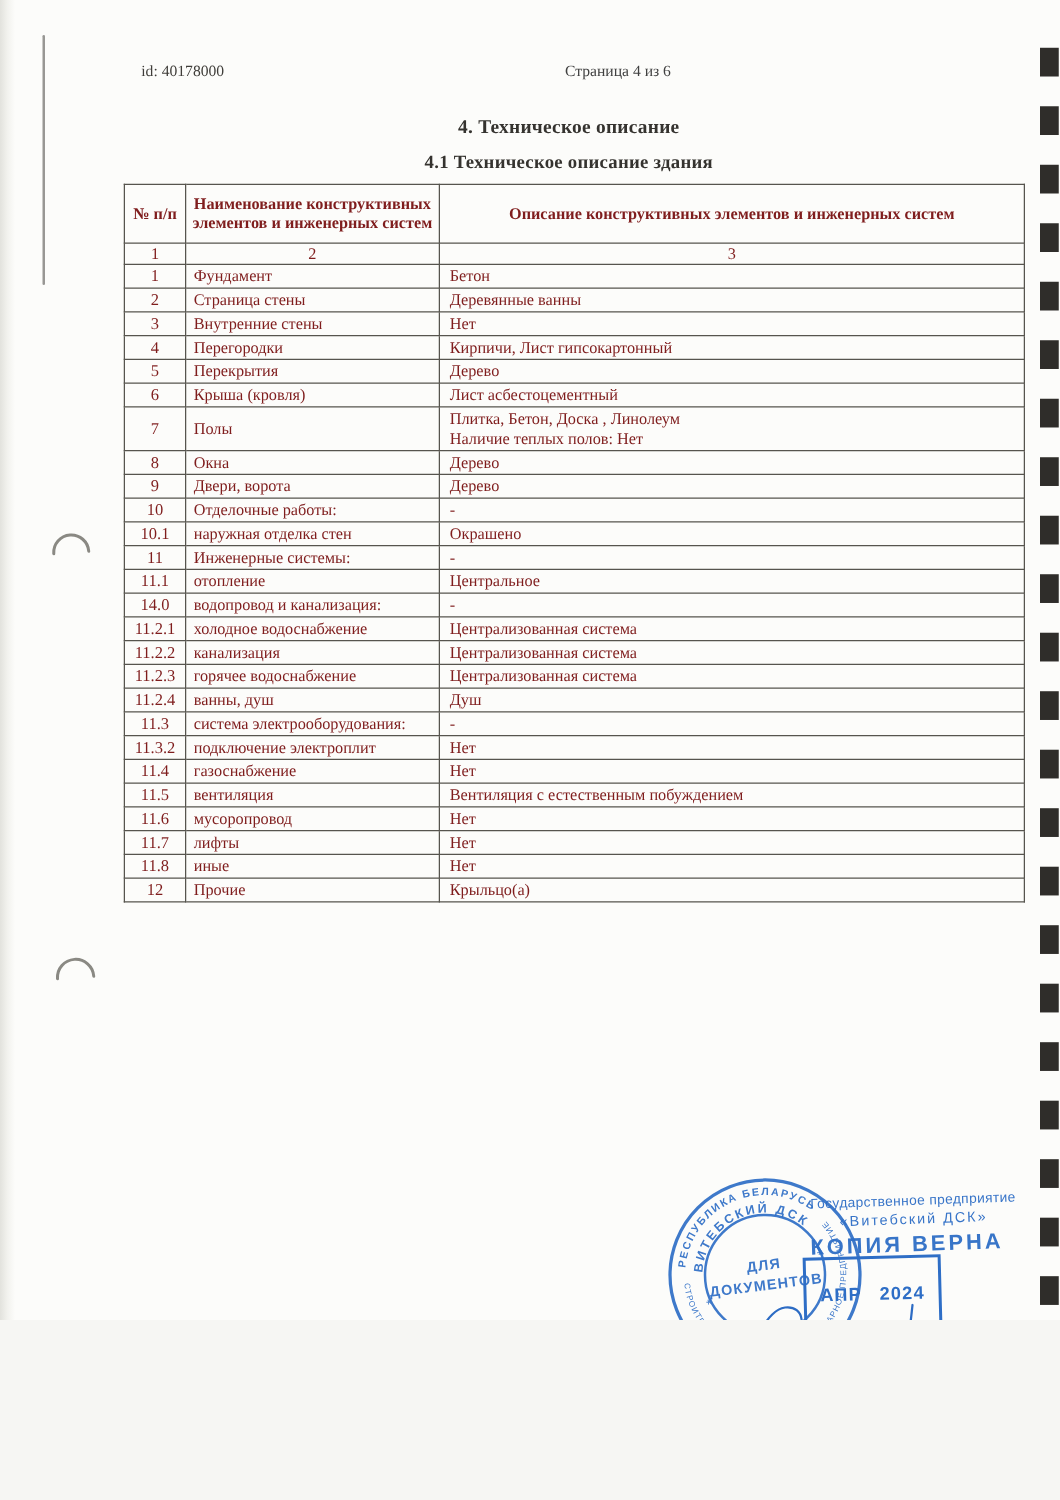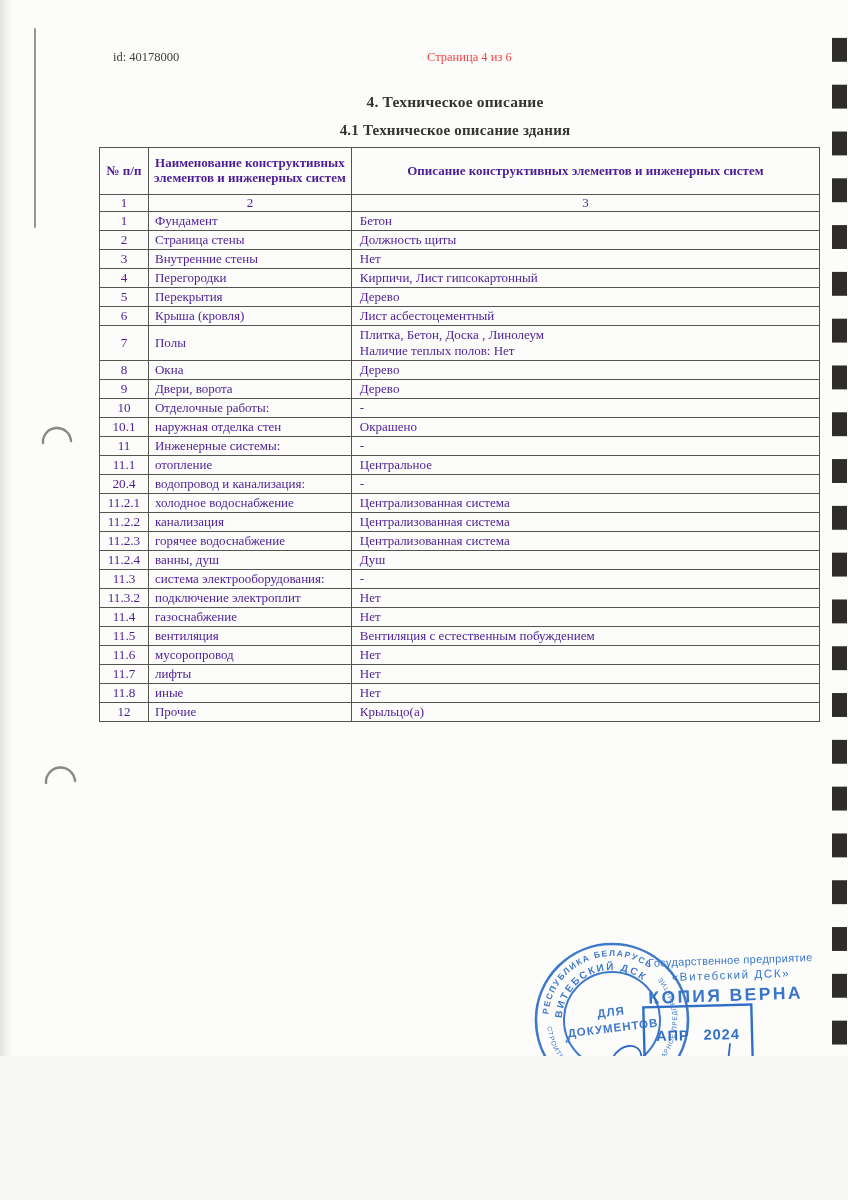--- a/index.html
+++ b/index.html
@@ -20,28 +20,28 @@
     background-size:100% 46.8px; background-repeat:repeat-y;
     filter:blur(0.3px);
   }
   .scratch {
     position:absolute; left:34px; top:28px; width:2px; height:200px;
     background:#45443f; opacity:.55; border-radius:2px;
   }
   .hole-punch { position:absolute; }
   
   .doc-id { position:absolute; left:113px; top:50px; font-size:12.5px; color:#3f3d39; }
-  .page-indicator { position:absolute; left:427px; top:50px; font-size:12.5px; color:#ef4444; }
+  .page-indicator { position:absolute; left:452px; top:50px; font-size:12.5px; color:#404040; }
   .title-wrap { position:absolute; left:90px; right:28px; text-align:center; }
   .title { top:93px; font-size:15.5px; font-weight:600; letter-spacing:.2px; }
   .subtitle { top:122px; font-size:15px; font-weight:600; letter-spacing:.2px; }
   
   table.spec {
     position:absolute; left:99px; top:147px; width:721px;
-    border-collapse:collapse; font-size:13px; color:#4c1d95;
+    border-collapse:collapse; font-size:13px; color:#7f1d1d;
   }
   table.spec th, table.spec td { border:1px solid #56544e; }
   table.spec thead th {
     font-weight:600; text-align:center; vertical-align:middle;
     line-height:1.15; padding:3px 4px; height:47px; font-size:13px;
   }
   table.spec thead tr.colnums td {
     height:16px; text-align:center; font-size:13px; padding:0;
   }
   table.spec tbody td { height:18px; padding:0 3px; }
@@ -97,21 +97,21 @@
     </thead>
     <tbody>
         <tr>
           <td class="col-num">1</td>
           <td class="col-name">Фундамент</td>
           <td class="col-desc">Бетон</td>
         </tr>
         <tr>
           <td class="col-num">2</td>
           <td class="col-name">Страница стены</td>
-          <td class="col-desc">Должность щиты</td>
+          <td class="col-desc">Деревянные ванны</td>
         </tr>
         <tr>
           <td class="col-num">3</td>
           <td class="col-name">Внутренние стены</td>
           <td class="col-desc">Нет</td>
         </tr>
         <tr>
           <td class="col-num">4</td>
           <td class="col-name">Перегородки</td>
           <td class="col-desc">Кирпичи, Лист гипсокартонный</td>
@@ -156,21 +156,21 @@
           <td class="col-num">11</td>
           <td class="col-name">Инженерные системы:</td>
           <td class="col-desc">-</td>
         </tr>
         <tr>
           <td class="col-num">11.1</td>
           <td class="col-name">отопление</td>
           <td class="col-desc">Центральное</td>
         </tr>
         <tr>
-          <td class="col-num">20.4</td>
+          <td class="col-num">14.0</td>
           <td class="col-name">водопровод и канализация:</td>
           <td class="col-desc">-</td>
         </tr>
         <tr>
           <td class="col-num">11.2.1</td>
           <td class="col-name">холодное водоснабжение</td>
           <td class="col-desc">Централизованная система</td>
         </tr>
         <tr>
           <td class="col-num">11.2.2</td>

